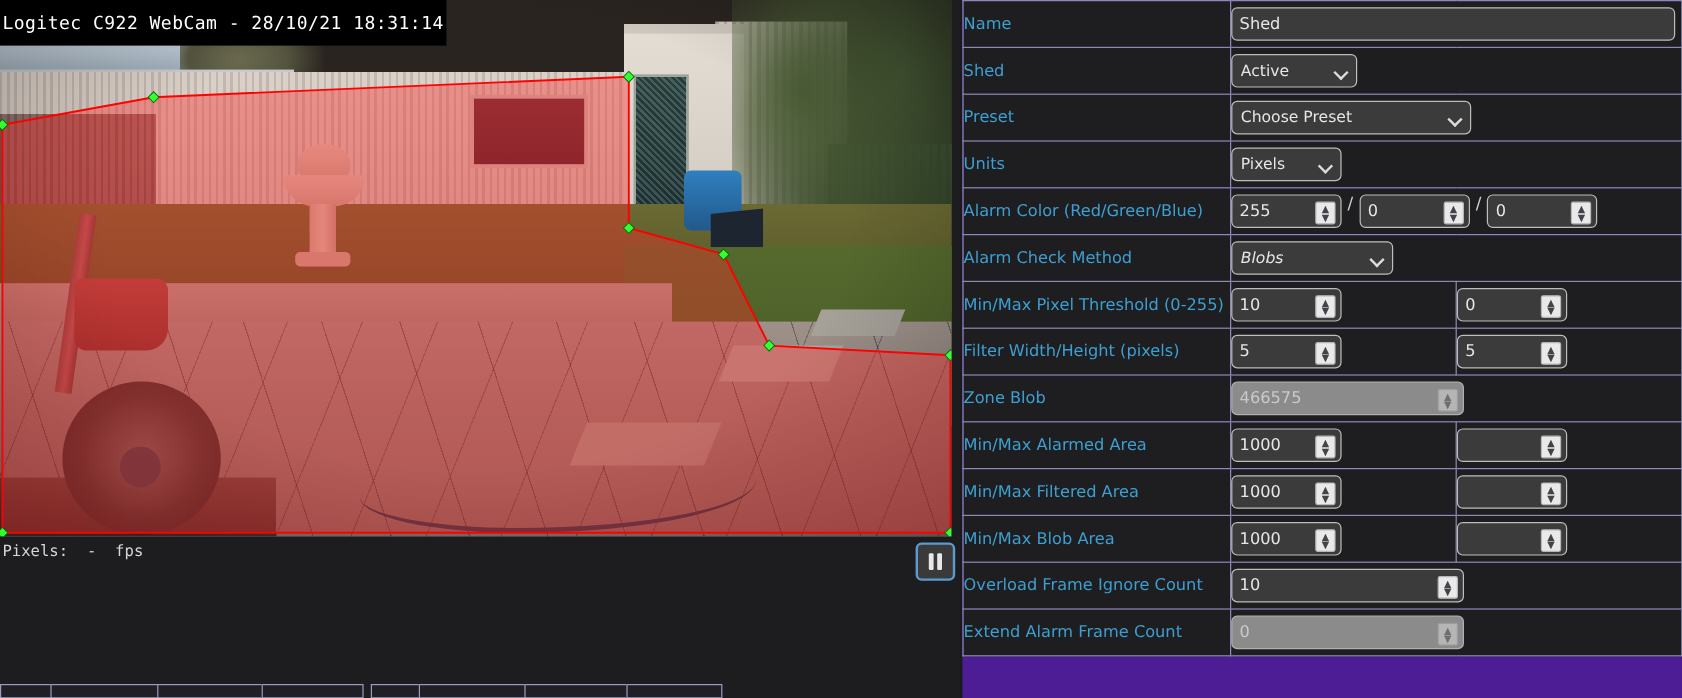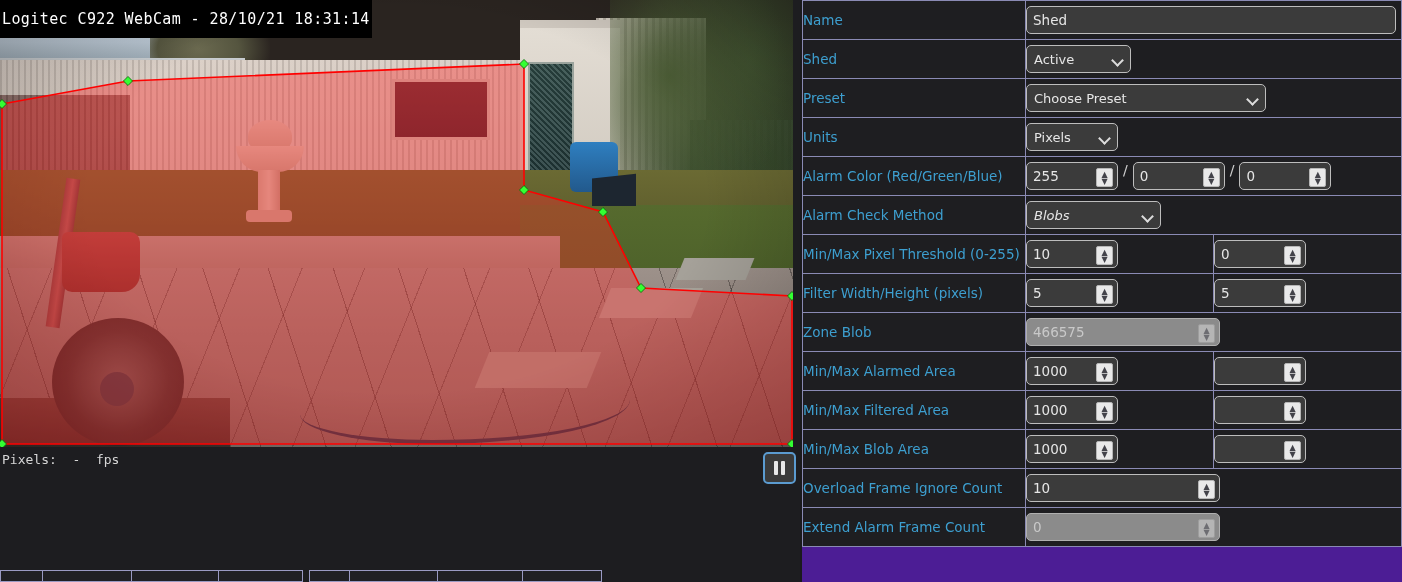--- a/index.html
+++ b/index.html
@@ -138,21 +138,21 @@
 
   select.sel{
      background:#3b3b3b;color:#e6e6e6;border:1px solid #bdbdbd;border-radius:5px;
      font-family:"DejaVu Sans","Liberation Sans",sans-serif;font-size:13px;
      height:28px;box-sizing:border-box;padding:0 26px 0 7px;outline:none;
      -webkit-appearance:none;appearance:none;}
   .selwrap{position:relative;display:inline-block;}
   .selwrap:after{content:"";position:absolute;right:9px;top:11px;width:7px;height:7px;
      border-right:2px solid #dcdcdc;border-bottom:2px solid #dcdcdc;transform:rotate(45deg);pointer-events:none;}
   select.s-type{width:105px;}
-  select.s-preset{width:240px;}
+  select.s-preset{width:200px;}
   select.s-units{width:92px;}
   select.s-method{width:135px;font-style:italic;}
   .slash{color:#cfcfcf;font-size:14px;padding:0 5px;vertical-align:middle;}
   .rowflex{display:flex;align-items:flex-start;}
 </style>
 </head>
 <body>
 
 <div class="app">
 

